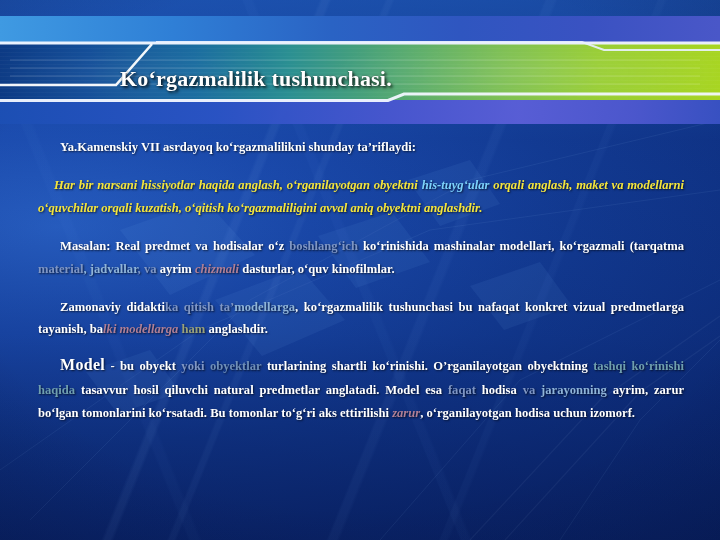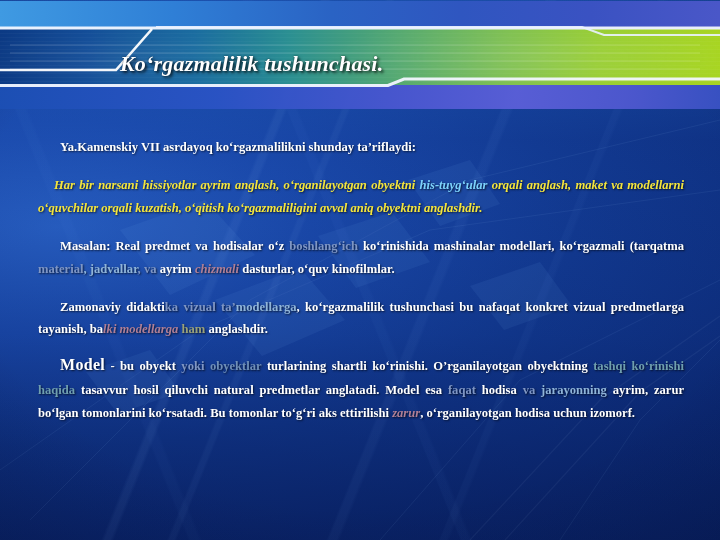--- a/index.html
+++ b/index.html
@@ -46,21 +46,21 @@
     inset: 0;
     opacity: 0.22;
   }
   .bg-vig {
     position: absolute;
     inset: 0;
     background: radial-gradient(ellipse 120% 110% at 50% 45%, rgba(0,0,0,0) 45%, rgba(2,12,50,0.55) 100%);
   }
 
   
-  .hdr { position: absolute; left: 0; top: 1px; width: 720px; height: 108px; font-style: italic; }
+  .hdr { position: absolute; left: 0; top: 16px; width: 720px; height: 108px; }
   .hdr-topstrip {
     position: absolute; left: 0; top: 0; width: 720px; height: 30px;
     background: linear-gradient(to right, #3f9ae2 0%, #2f7fd6 24%, #2a63c4 46%, #2f56c0 64%, #3a52c2 82%, #4a57c8 100%);
   }
   .hdr-band {
     position: absolute; left: 0; top: 28px; width: 720px; height: 56px;
     background: linear-gradient(to right,
        #0c3a84 0%, #0f4a96 12%, #176a9e 27%, #2b8f92 40%,
        #53a870 55%, #79bd4c 70%, #95cc2e 83%, #a8d522 100%);
   }
@@ -190,29 +190,29 @@
     <div class="slide-title">Ko‘rgazmalilik tushunchasi.</div>
   </div>
 
   <div class="body">
 
     <p class="para">
       <span>Ya.Kamenskiy VII asrdayoq ko‘rgazmalilikni shunday ta’riflaydi:</span>
     </p>
 
     <p class="para quote">
-      <span>Har bir narsani hissiyotlar ayrim anglash, o‘rganilayotgan obyektni </span><span class="mag">his-tuyg‘ular</span><span> orqali anglash, maket va modellarni o‘quvchilar orqali kuzatish, o‘qitish ko‘rgazmaliligini avval   aniq obyektni anglashdir.</span>
+      <span>Har bir narsani hissiyotlar haqida anglash, o‘rganilayotgan obyektni </span><span class="mag">his-tuyg‘ular</span><span> orqali anglash, maket va modellarni o‘quvchilar orqali kuzatish, o‘qitish ko‘rgazmaliligini avval   aniq obyektni anglashdir.</span>
     </p>
 
     <p class="para">
       <span>Masalan: Real predmet va hodisalar o‘z </span><span class="dim">boshlang‘ich</span><span> ko‘rinishida mashinalar modellari, ko‘rgazmali (tarqatma </span><span class="dim">material</span><span class="sky">, jadvallar</span><span class="dim">, va </span><span>ayrim </span><span class="rose">chizmali</span><span> dasturlar, o‘quv kinofilmlar.</span>
     </p>
 
     <p class="para">
-      <span> Zamonaviy didakti</span><span class="dim">ka vizual ta’</span><span class="sky">modellarga</span><span>, ko‘rgazmalilik tushunchasi bu nafaqat konkret vizual predmetlarga tayanish, ba</span><span class="rose">lki modellarga</span><span class="olive"> ham</span><span> anglashdir.</span>
+      <span> Zamonaviy didakti</span><span class="dim">ka qitish ta’</span><span class="sky">modellarga</span><span>, ko‘rgazmalilik tushunchasi bu nafaqat konkret vizual predmetlarga tayanish, ba</span><span class="rose">lki modellarga</span><span class="olive"> ham</span><span> anglashdir.</span>
     </p>
 
     <p class="para sp">
       <span class="bigword">Model</span><span> - bu obyekt </span><span class="dim">yoki</span><span> </span><span class="dim2">obyektlar</span><span> turlarining shartli ko‘rinishi. O’rganilayotgan obyektning </span><span class="teal">tashqi ko‘rinishi haqida</span><span> tasavvur hosil qiluvchi natural predmetlar anglatadi. Model esa </span><span class="dim">faqat</span><span> hodisa </span><span class="dim">va</span><span class="sky"> jarayonning</span><span> ayrim, zarur bo‘lgan tomonlarini ko‘rsatadi. Bu tomonlar to‘g‘ri aks ettirilishi </span><span class="rose">zarur</span><span>, o‘rganilayotgan hodisa uchun izomorf.</span>
     </p>
 
   </div>
 </div>
 
 </body></html>

